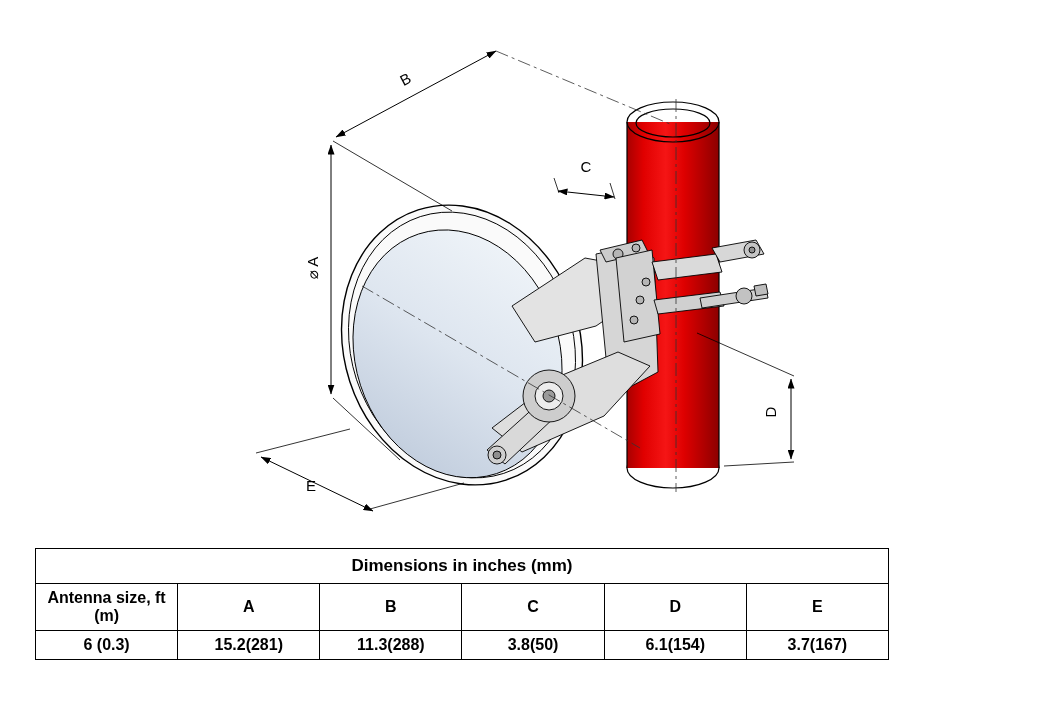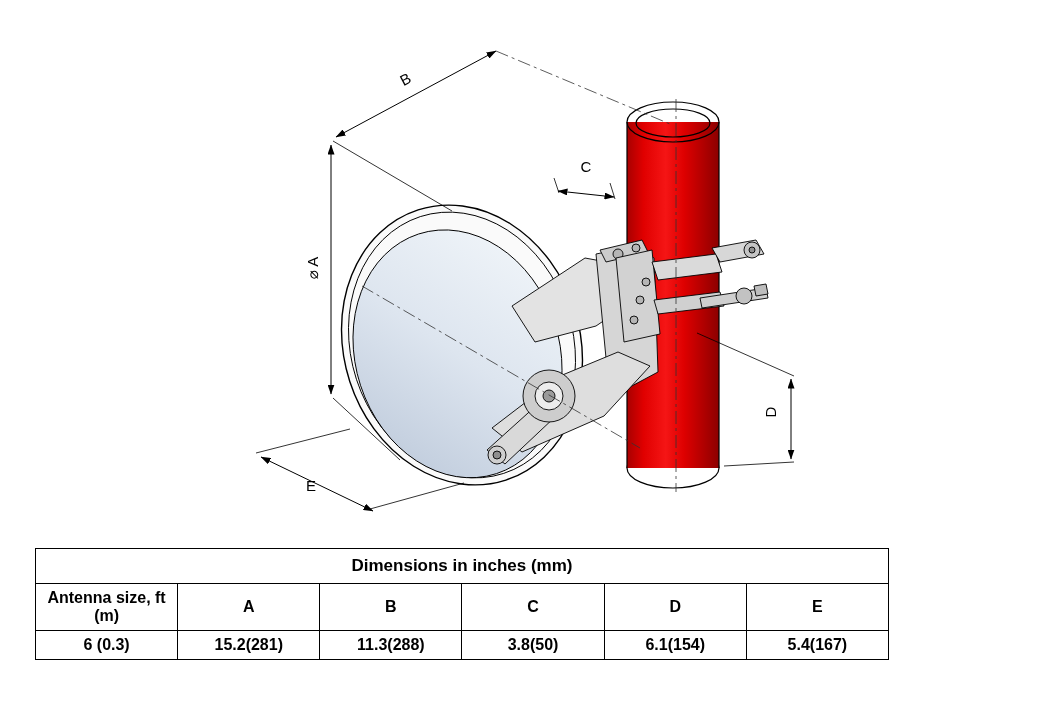--- a/index.html
+++ b/index.html
@@ -138,19 +138,19 @@
           <td>C</td>
           <td>D</td>
           <td>E</td>
         </tr>
         <tr>
           <td>6 (0.3)</td>
           <td>15.2(281)</td>
           <td>11.3(288)</td>
           <td>3.8(50)</td>
           <td>6.1(154)</td>
-          <td>5.4(167)</td>
+          <td>3.7(167)</td>
         </tr>
       </tbody>
     </table>
   </div>
 
 </div>
 
 </body></html>

